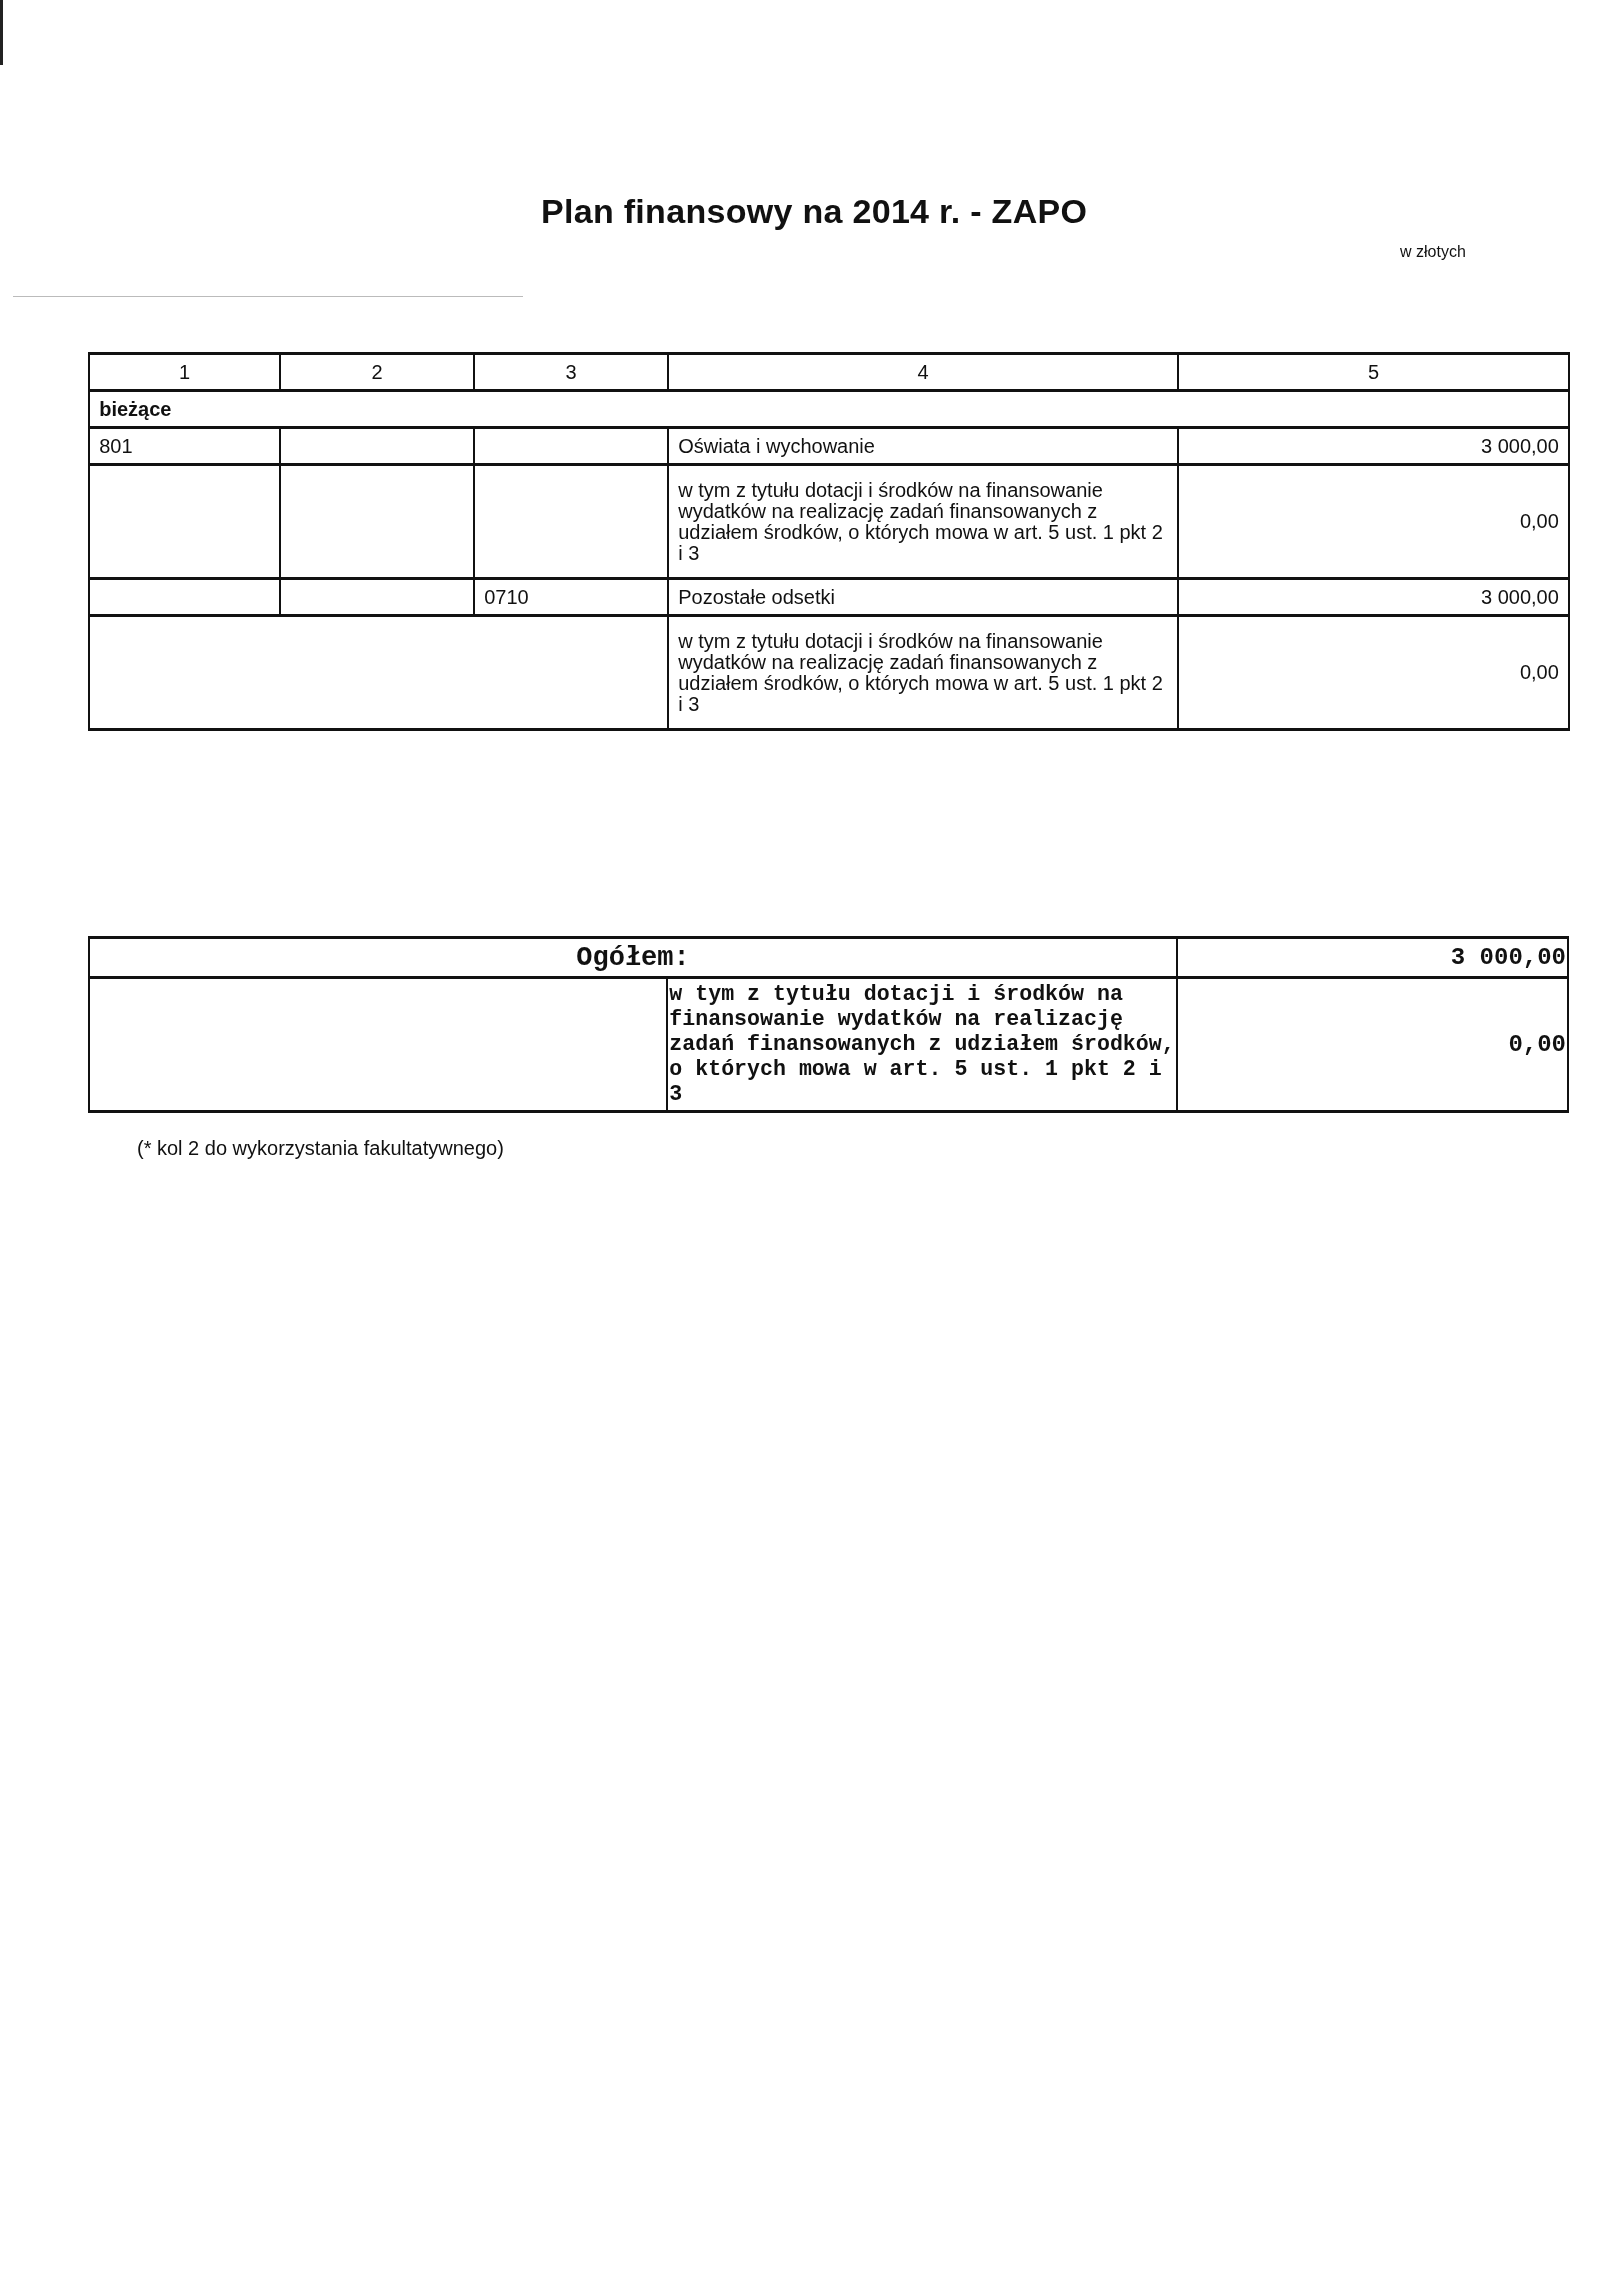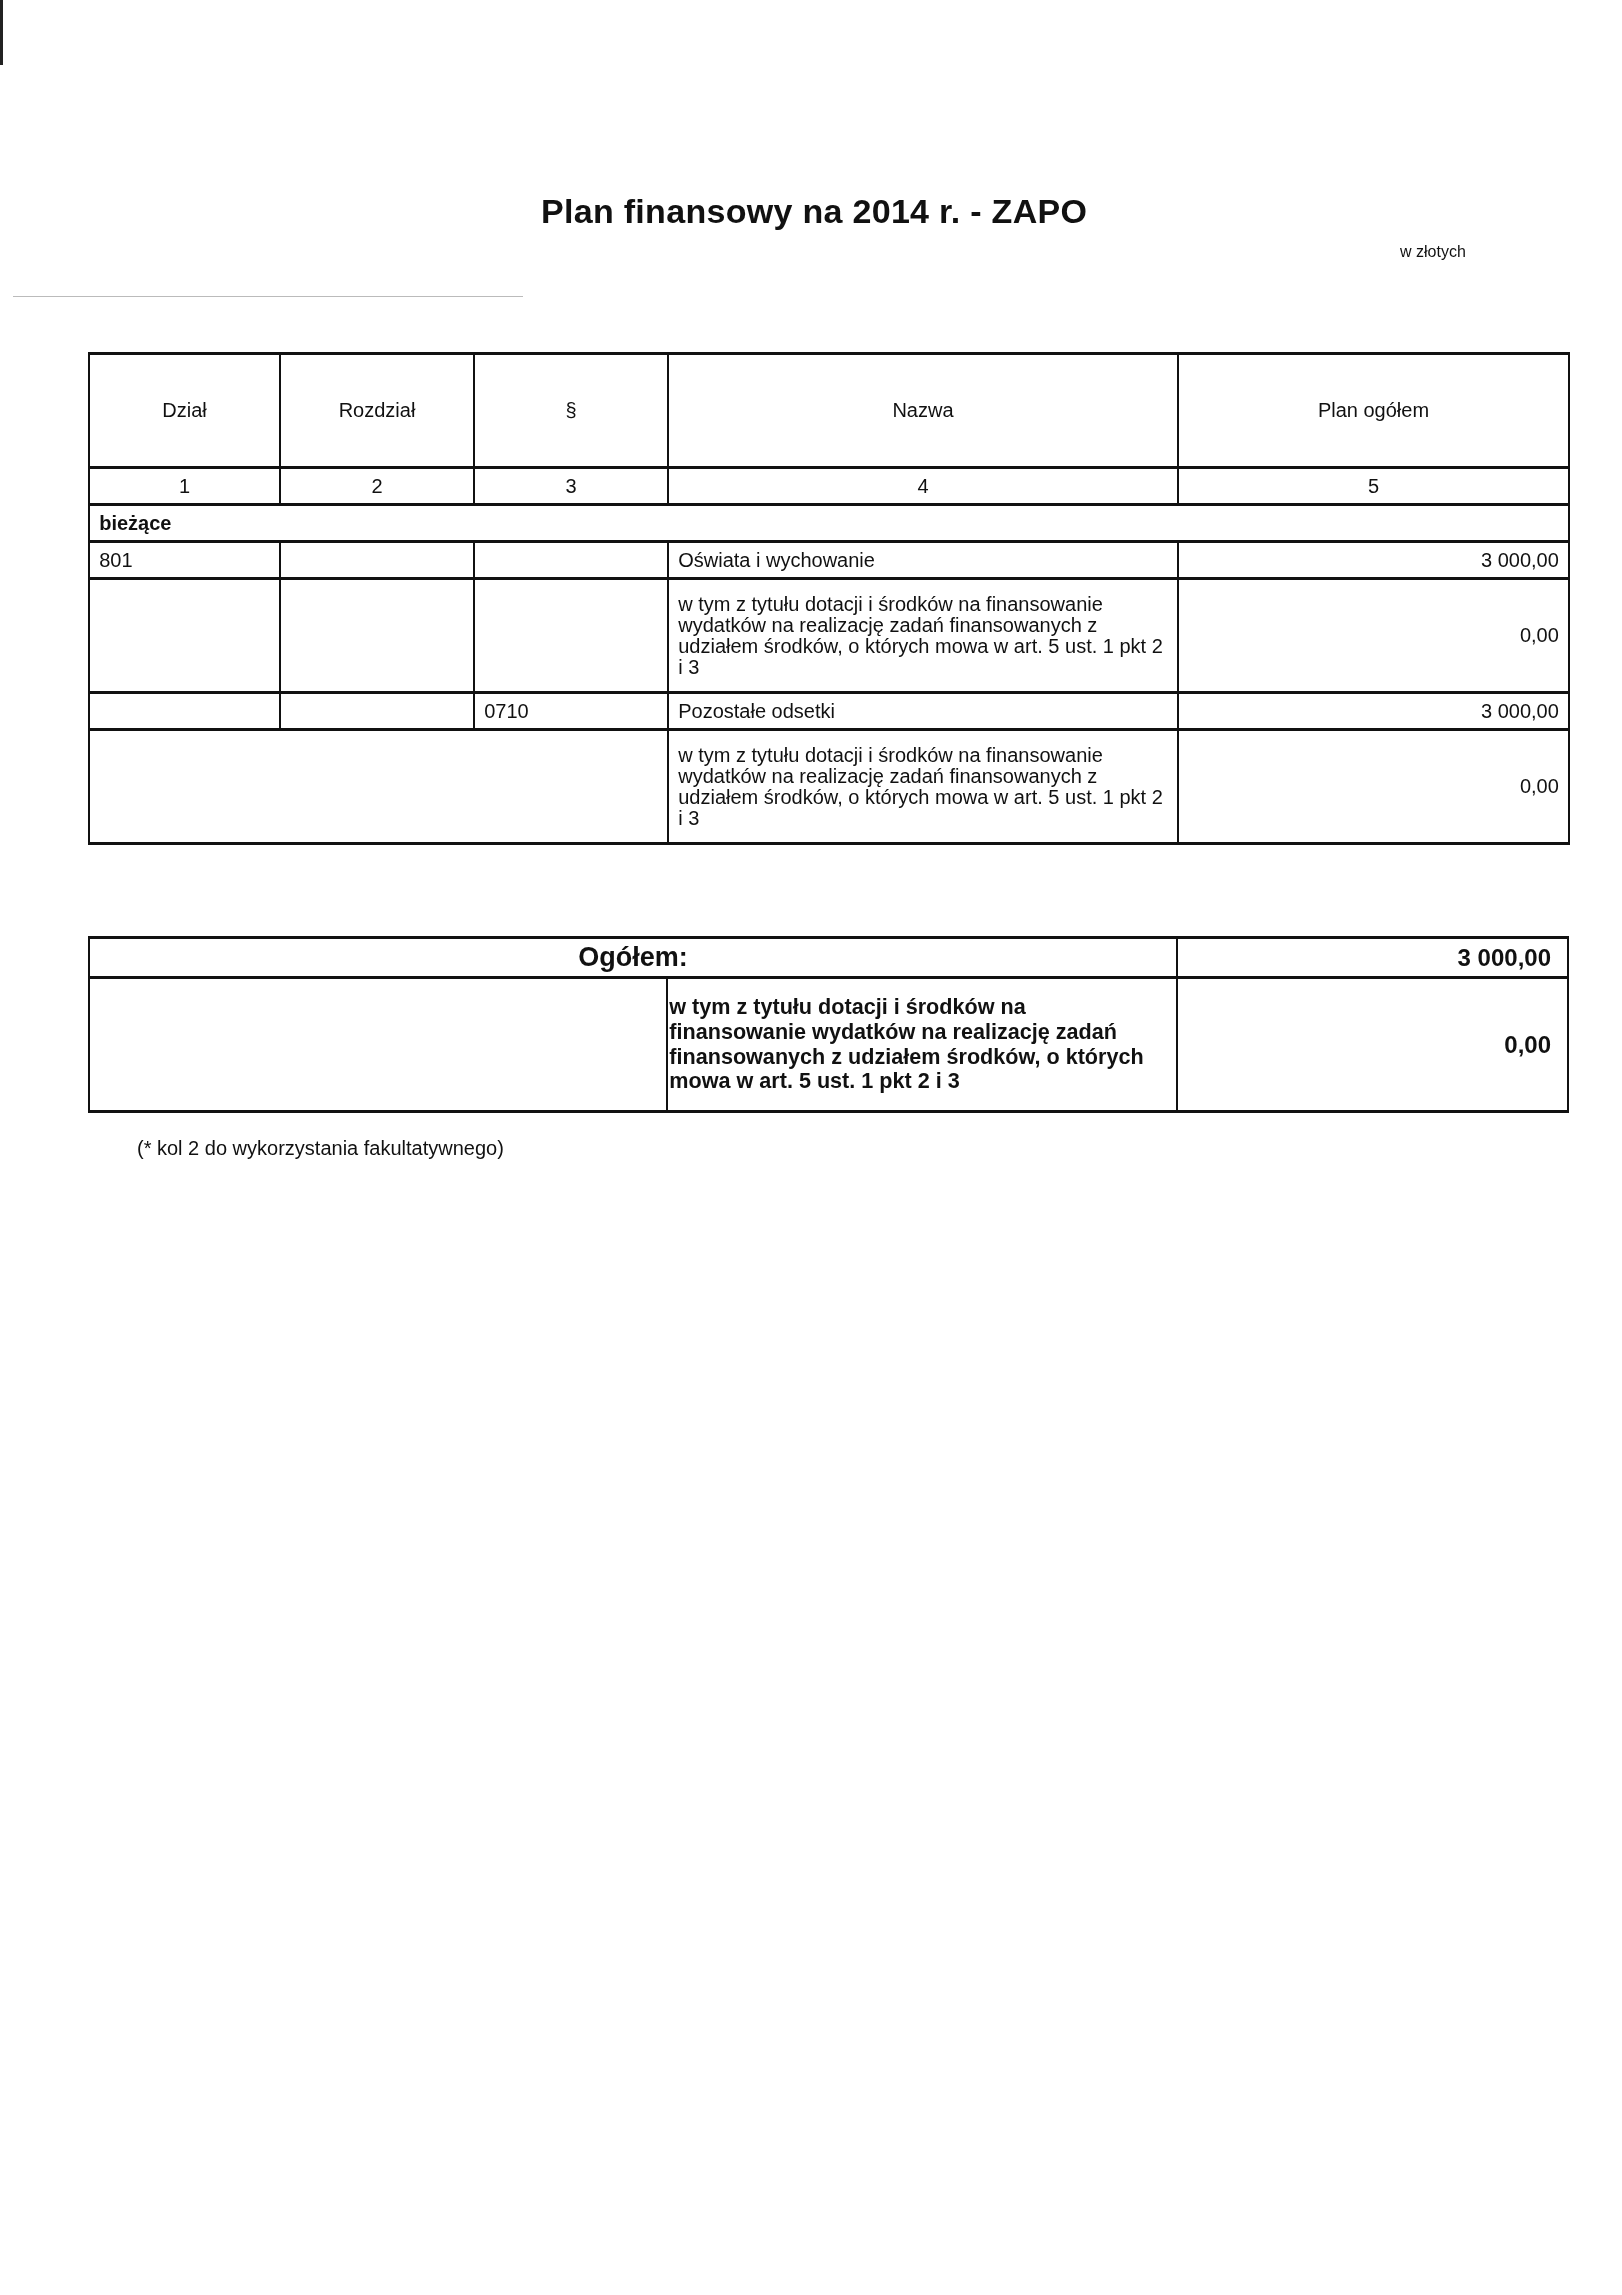--- a/index.html
+++ b/index.html
@@ -37,21 +37,21 @@
   .razem-label { text-align: right; font-weight: bold; font-size: 24px; letter-spacing: 1.3px; }
   .bold-val { font-weight: bold; font-size: 21px; text-align: right; }
 
   table.total {
     position: absolute; left: 88px; top: 936px; width: 1480px;
     border-collapse: collapse; table-layout: fixed;
   }
   table.total td {
     border-left: 2px solid #111; border-right: 2px solid #111;
     border-top: 3.9px solid #111; border-bottom: 3.9px solid #111;
-    padding: 0 16px; vertical-align: middle;
+    padding: 0 1px; vertical-align: middle; font-family: Liberation Mono, monospace;
   }
   .t-row1 td { height: 37px; }
   .ogolem-label { text-align: center; font-weight: bold; font-size: 27px; padding-left: 0; }
   .t-val1 { text-align: right; font-weight: bold; font-size: 24px; }
   .t-row2 td { height: 131px; }
   .t-desc { font-weight: bold; font-size: 21.6px; line-height: 1.15; padding-left: 1.3px !important; }
   .t-val2 { text-align: right; font-weight: bold; font-size: 24px; }
 
   .footnote { position: absolute; left: 137px; top: 1137px; font-size: 20px; white-space: nowrap; }
 </style>
@@ -66,27 +66,20 @@
 
 <table class="plan">
   <colgroup>
     <col style="width:191px">
       <col style="width:194px">
       <col style="width:194px">
       <col style="width:510px">
       <col style="width:391px">
   </colgroup>
   <tbody>
-      <tr class="hdr">
-    <td>Dział</td>
-    <td>Rozdział</td>
-    <td>§</td>
-    <td>Nazwa</td>
-    <td>Plan ogółem</td>
-  </tr>
   <tr class="num">
     <td>1</td>
     <td>2</td>
     <td>3</td>
     <td>4</td>
     <td>5</td>
   </tr>
   <tr class="section">
     <td colspan="5">bieżące</td>
   </tr>

